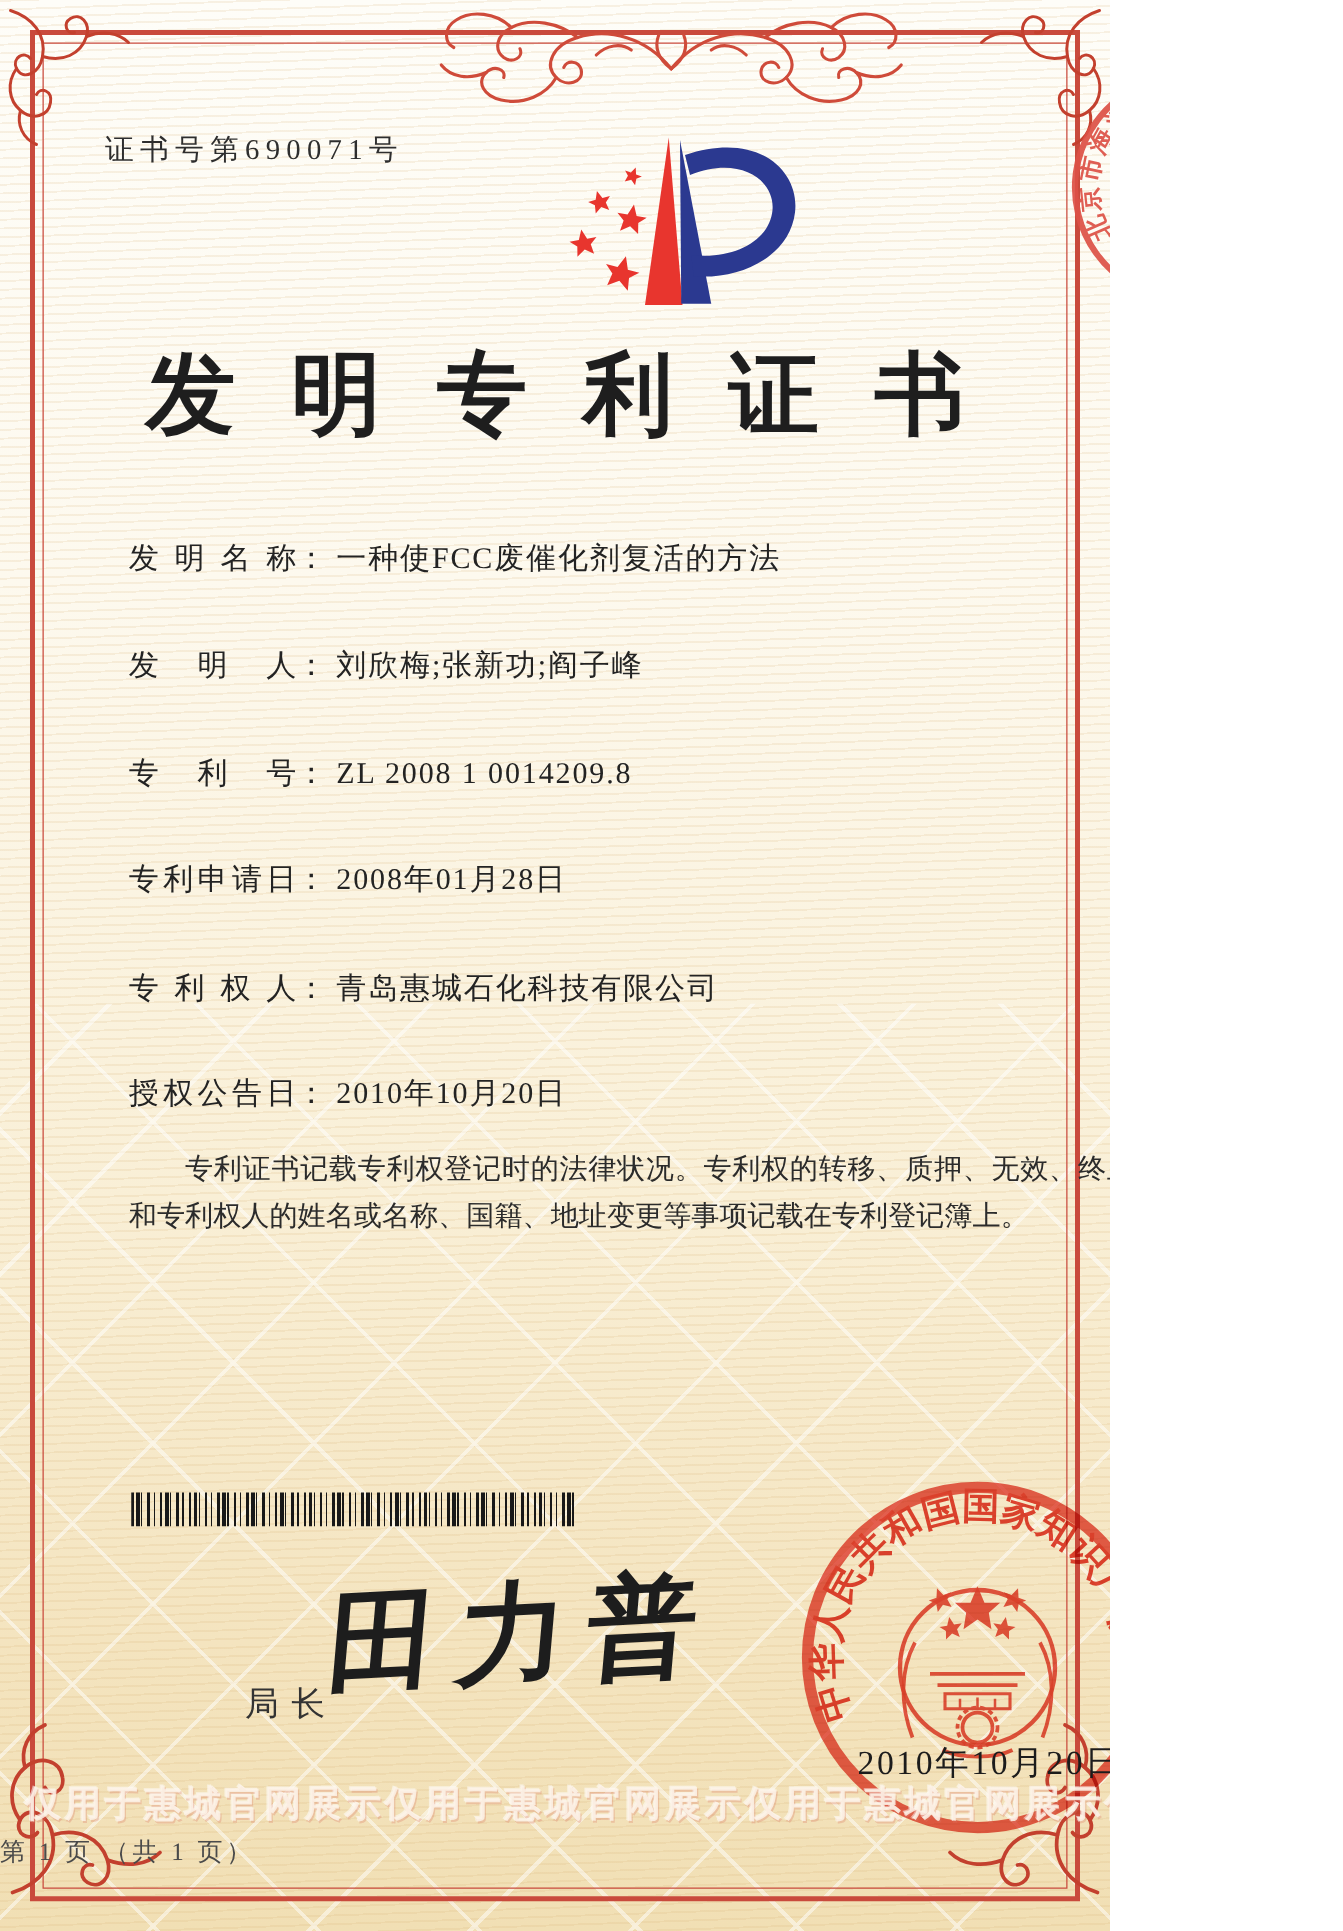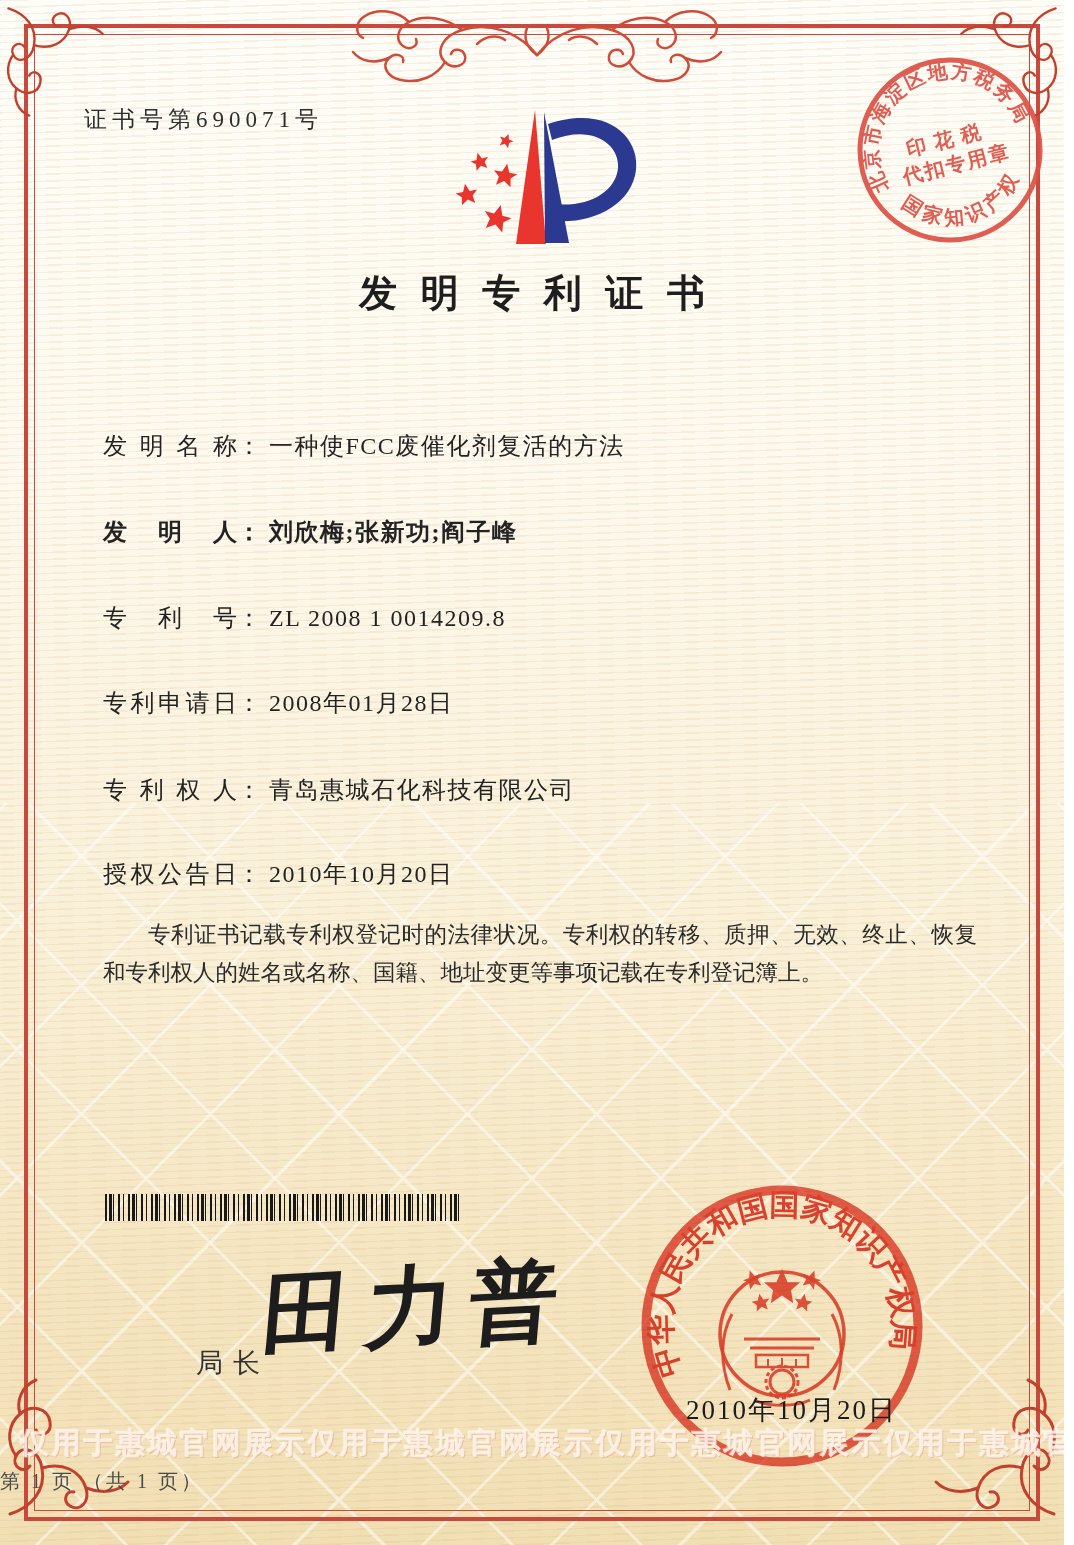--- a/index.html
+++ b/index.html
@@ -1,39 +1,39 @@
 <!DOCTYPE html>
 <html><head>
 <meta charset="utf-8">
 <style>
   html,body{margin:0;padding:0;}
   body{width:1074px;height:1545px;font-family:"Liberation Serif","DejaVu Serif",serif;}
-  .page{position:relative;width:1064px;height:1545px;overflow:hidden;
+  .page{position:relative;width:888px;height:1545px;overflow:hidden;
     background:
       repeating-linear-gradient(178deg, rgba(213,173,112,0.16) 0 1.5px, rgba(255,255,255,0) 1.5px 7px),
       linear-gradient(180deg,#fefdf8 0%,#fdf9ee 30%,#f9efd6 62%,#f4e4bf 85%,#f1dfb4 100%);
     color:#262626;}
   .lattice{position:absolute;left:0;right:0;top:52%;bottom:0;pointer-events:none;opacity:.55;
     background:
       repeating-linear-gradient(45deg, rgba(255,255,255,0) 0 88px, rgba(255,255,255,.9) 88px 91px),
       repeating-linear-gradient(-45deg, rgba(255,255,255,0) 0 88px, rgba(255,255,255,.9) 88px 91px);}
   .frame-outer{position:absolute;inset:24px;border:4px solid #c94a3c;pointer-events:none;}
   .frame-inner{position:absolute;inset:34px;border:1px solid #c94a3c;pointer-events:none;}
   .orn{position:absolute;pointer-events:none;}
   .cert-no{position:absolute;left:84px;top:104px;font-size:23px;letter-spacing:5px;color:#2e2e2e;}
   .logo{position:absolute;left:436px;top:96px;width:215px;height:165px;}
   .tax-stamp{position:absolute;left:850px;top:50px;width:200px;height:200px;opacity:.92;}
-  .title{position:absolute;left:0;right:0;top:268px;margin:0;text-align:center;font-size:38px;
+  .title{position:absolute;left:0;right:0;top:268px;margin:0;text-align:center;font-size:72px;
     font-weight:600;letter-spacing:.62em;padding-left:.62em;color:#1e1e1e;}
   .fields{position:absolute;left:103px;top:430px;width:760px;}
   .field-row{position:absolute;left:0;font-size:24px;white-space:nowrap;color:#232323;}
   .flabel{display:inline-block;width:134px;text-align:justify;text-align-last:justify;}
   .fcolon{display:inline-block;margin:0 8px 0 0;}
   .fvalue{letter-spacing:1.5px;}
-  .r0{top:0;}.r1{top:86px;font-weight:bold;}.r2{top:172px;}.r3{top:257px;}.r4{top:344px;}.r5{top:428px;}
+  .r0{top:0;}.r1{top:86px;}.r2{top:172px;}.r3{top:257px;}.r4{top:344px;}.r5{top:428px;}
   .body-text{position:absolute;left:103px;top:916px;width:874px;font-size:22.5px;line-height:38px;
     text-align:justify;color:#2b2b2b;}
   .body-text p{margin:0;text-indent:2em;}
   .barcode{position:absolute;left:105px;top:1194px;width:356px;height:27px;
     background:repeating-linear-gradient(90deg,#181818 0 2px,transparent 2px 4px,#181818 4px 7px,
       transparent 7px 8px,#181818 8px 9px,transparent 9px 13px,#181818 13px 15px,
       transparent 15px 18px,#181818 18px 19px,transparent 19px 23px);}
   .sig-title{position:absolute;left:196px;top:1318px;font-size:27px;letter-spacing:10px;color:#333;margin-top:27px;}
   .sig-name{position:absolute;left:262px;top:1248px;font-size:88px;font-weight:700;color:#1d1d1d;
     letter-spacing:16px;transform:rotate(-3deg) skewX(-8deg);white-space:nowrap;}

